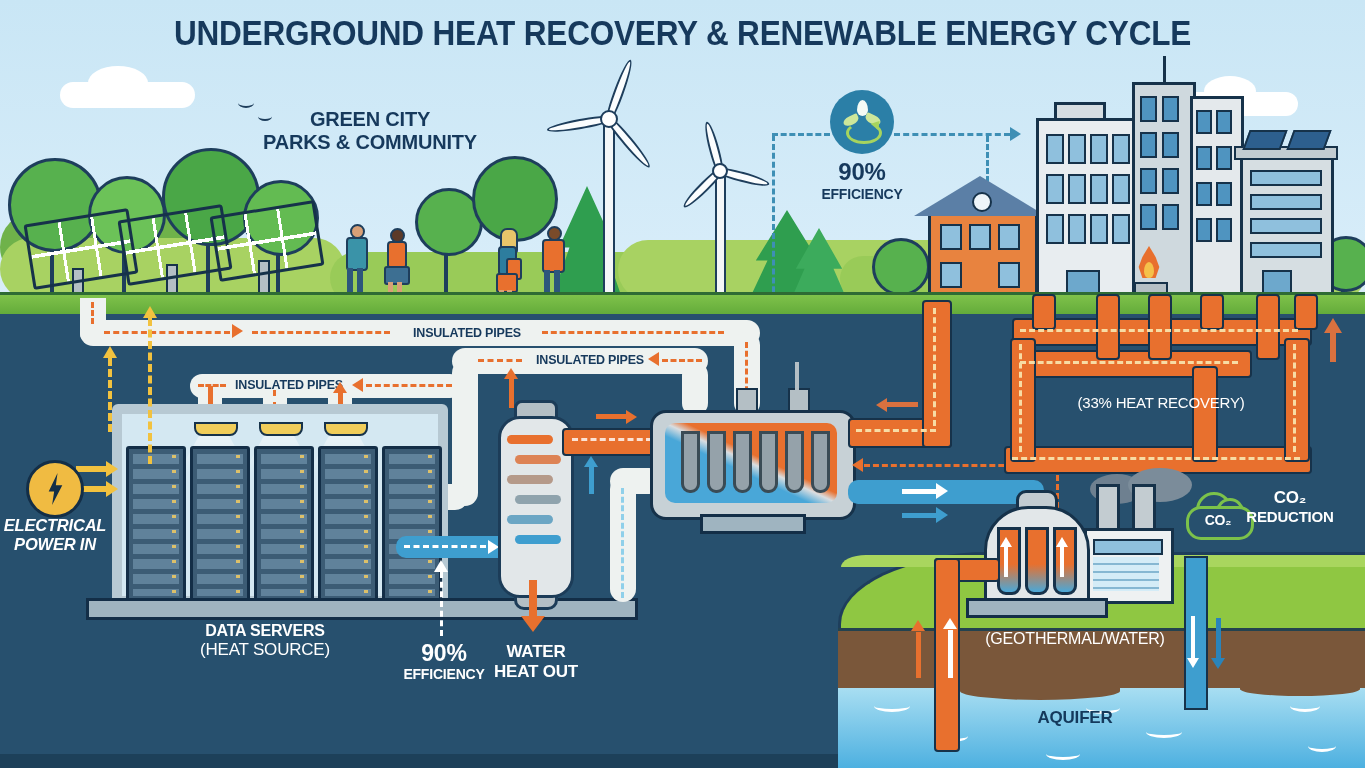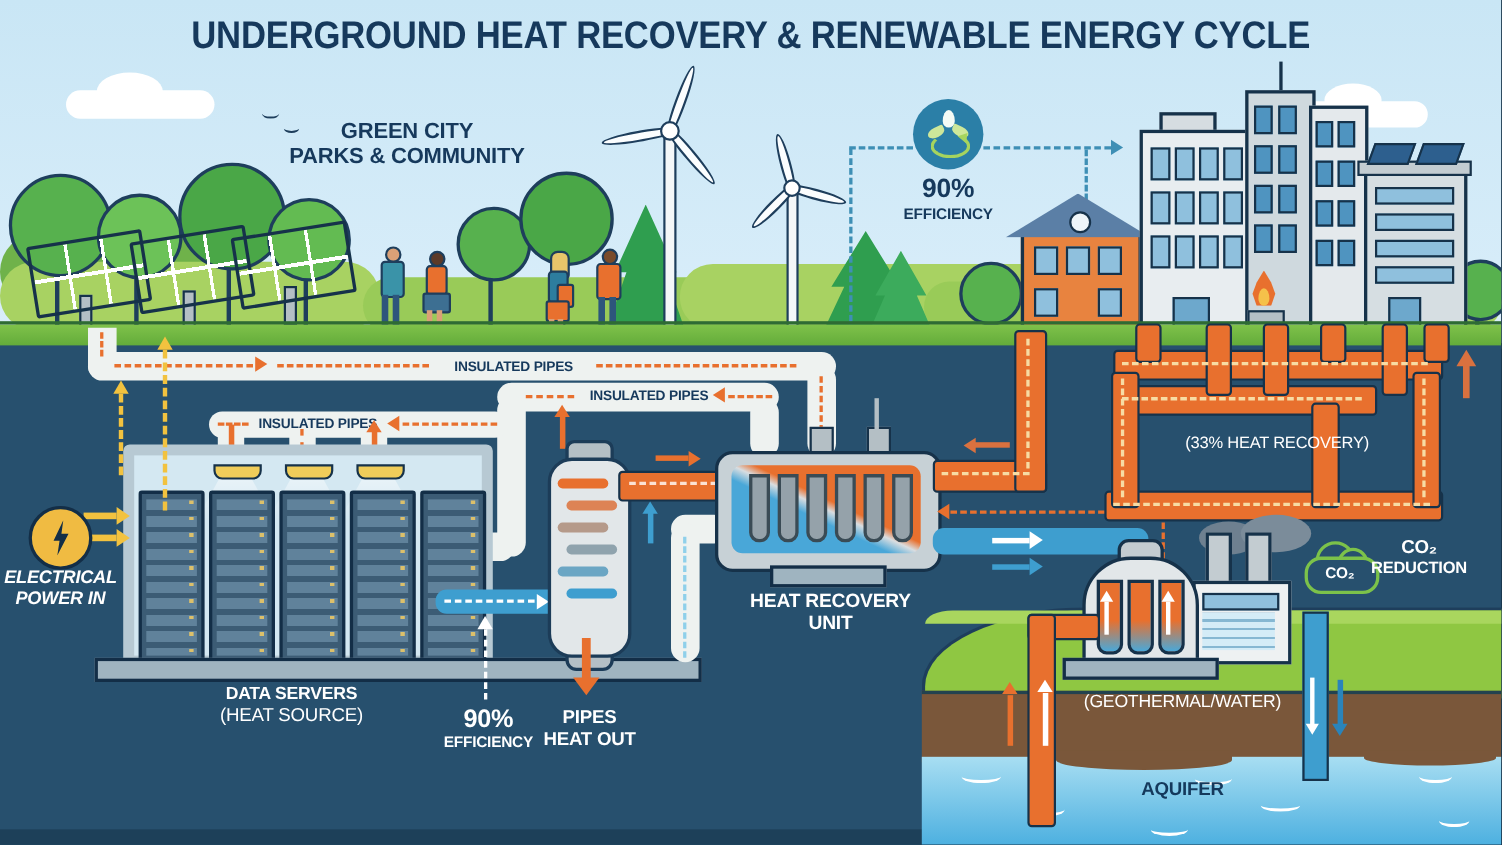--- a/index.html
+++ b/index.html
@@ -342,21 +342,21 @@
 
   <div class="abs dashW" style="left:440px;top:572px;width:0;height:64px;"></div>
   <div class="abs" style="left:434px;top:560px;width:0;height:0;border-left:7px solid transparent;border-right:7px solid transparent;border-bottom:12px solid #fff;"></div>
   <div class="abs txt" style="left:392px;top:640px;width:104px;">
     <div style="font-size:23px;">90%</div>
     <div style="font-size:14px;">EFFICIENCY</div>
   </div>
   <div class="abs" style="left:529px;top:580px;width:8px;height:38px;background:#e8702e;"></div>
   <div class="abs" style="left:521px;top:616px;width:0;height:0;border-left:12px solid transparent;border-right:12px solid transparent;border-top:16px solid #e8702e;"></div>
   <div class="abs txt" style="left:486px;top:642px;width:100px;">
-    <div style="font-size:17px;">PIPES</div>
+    <div style="font-size:17px;">WATER</div>
     <div style="font-size:17px;">HEAT OUT</div>
   </div>
 
   <div class="abs pipe" style="left:610px;top:468px;width:52px;height:26px;"></div>
   <div class="abs pipe" style="left:610px;top:476px;width:26px;height:126px;"></div>
   <div class="abs dashLB" style="left:621px;top:488px;width:0;height:110px;"></div>
   <div class="abs" style="left:589px;top:466px;width:5px;height:28px;background:#3e9ecf;"></div>
   <div class="abs" style="left:584px;top:456px;width:0;height:0;border-left:7px solid transparent;border-right:7px solid transparent;border-bottom:11px solid #3e9ecf;"></div>
 
   <div class="abs" style="left:736px;top:388px;width:18px;height:26px;background:#b4bfc5;border:2px solid #16324a;"></div>
@@ -365,21 +365,20 @@
   <div class="abs" style="left:650px;top:410px;width:200px;height:104px;background:#c7d1d6;border:3px solid #16324a;border-radius:16px;">
     <div class="abs" style="left:12px;top:10px;width:172px;height:80px;border-radius:10px;background:linear-gradient(205deg,#e8702e 0 44%,#d9dde0 50%,#49a7d8 58% 100%);"></div>
     <div class="abs" style="left:28px;top:18px;width:13px;height:56px;background:#95a2aa;border:3px solid #3a4b55;border-radius:0 0 9px 9px;"></div>
     <div class="abs" style="left:54px;top:18px;width:13px;height:56px;background:#95a2aa;border:3px solid #3a4b55;border-radius:0 0 9px 9px;"></div>
     <div class="abs" style="left:80px;top:18px;width:13px;height:56px;background:#95a2aa;border:3px solid #3a4b55;border-radius:0 0 9px 9px;"></div>
     <div class="abs" style="left:106px;top:18px;width:13px;height:56px;background:#95a2aa;border:3px solid #3a4b55;border-radius:0 0 9px 9px;"></div>
     <div class="abs" style="left:132px;top:18px;width:13px;height:56px;background:#95a2aa;border:3px solid #3a4b55;border-radius:0 0 9px 9px;"></div>
     <div class="abs" style="left:158px;top:18px;width:13px;height:56px;background:#95a2aa;border:3px solid #3a4b55;border-radius:0 0 9px 9px;"></div>
   </div>
   <div class="abs" style="left:700px;top:514px;width:100px;height:14px;background:#9fb4c0;border:3px solid #132e47;"></div>
-  <div class="abs txt" style="left:660px;top:536px;width:190px;font-size:17.5px;">HEAT RECOVERY UNIT</div>
 
   <div class="abs opipe" style="left:848px;top:418px;width:100px;height:26px;"></div>
   <div class="abs opipe" style="left:922px;top:300px;width:26px;height:144px;"></div>
   <div class="abs dashPale" style="left:856px;top:429px;width:80px;height:0;"></div>
   <div class="abs dashPaleV" style="left:933px;top:308px;width:0;height:118px;"></div>
   <div class="abs" style="left:886px;top:402px;width:32px;height:5px;background:#d9713f;"></div>
   <div class="abs aL" style="left:876px;top:398px;border-right-color:#d9713f;"></div>
 
   <div class="abs dashO" style="left:864px;top:464px;width:194px;height:0;"></div>
   <div class="abs aL" style="left:852px;top:458px;"></div>

